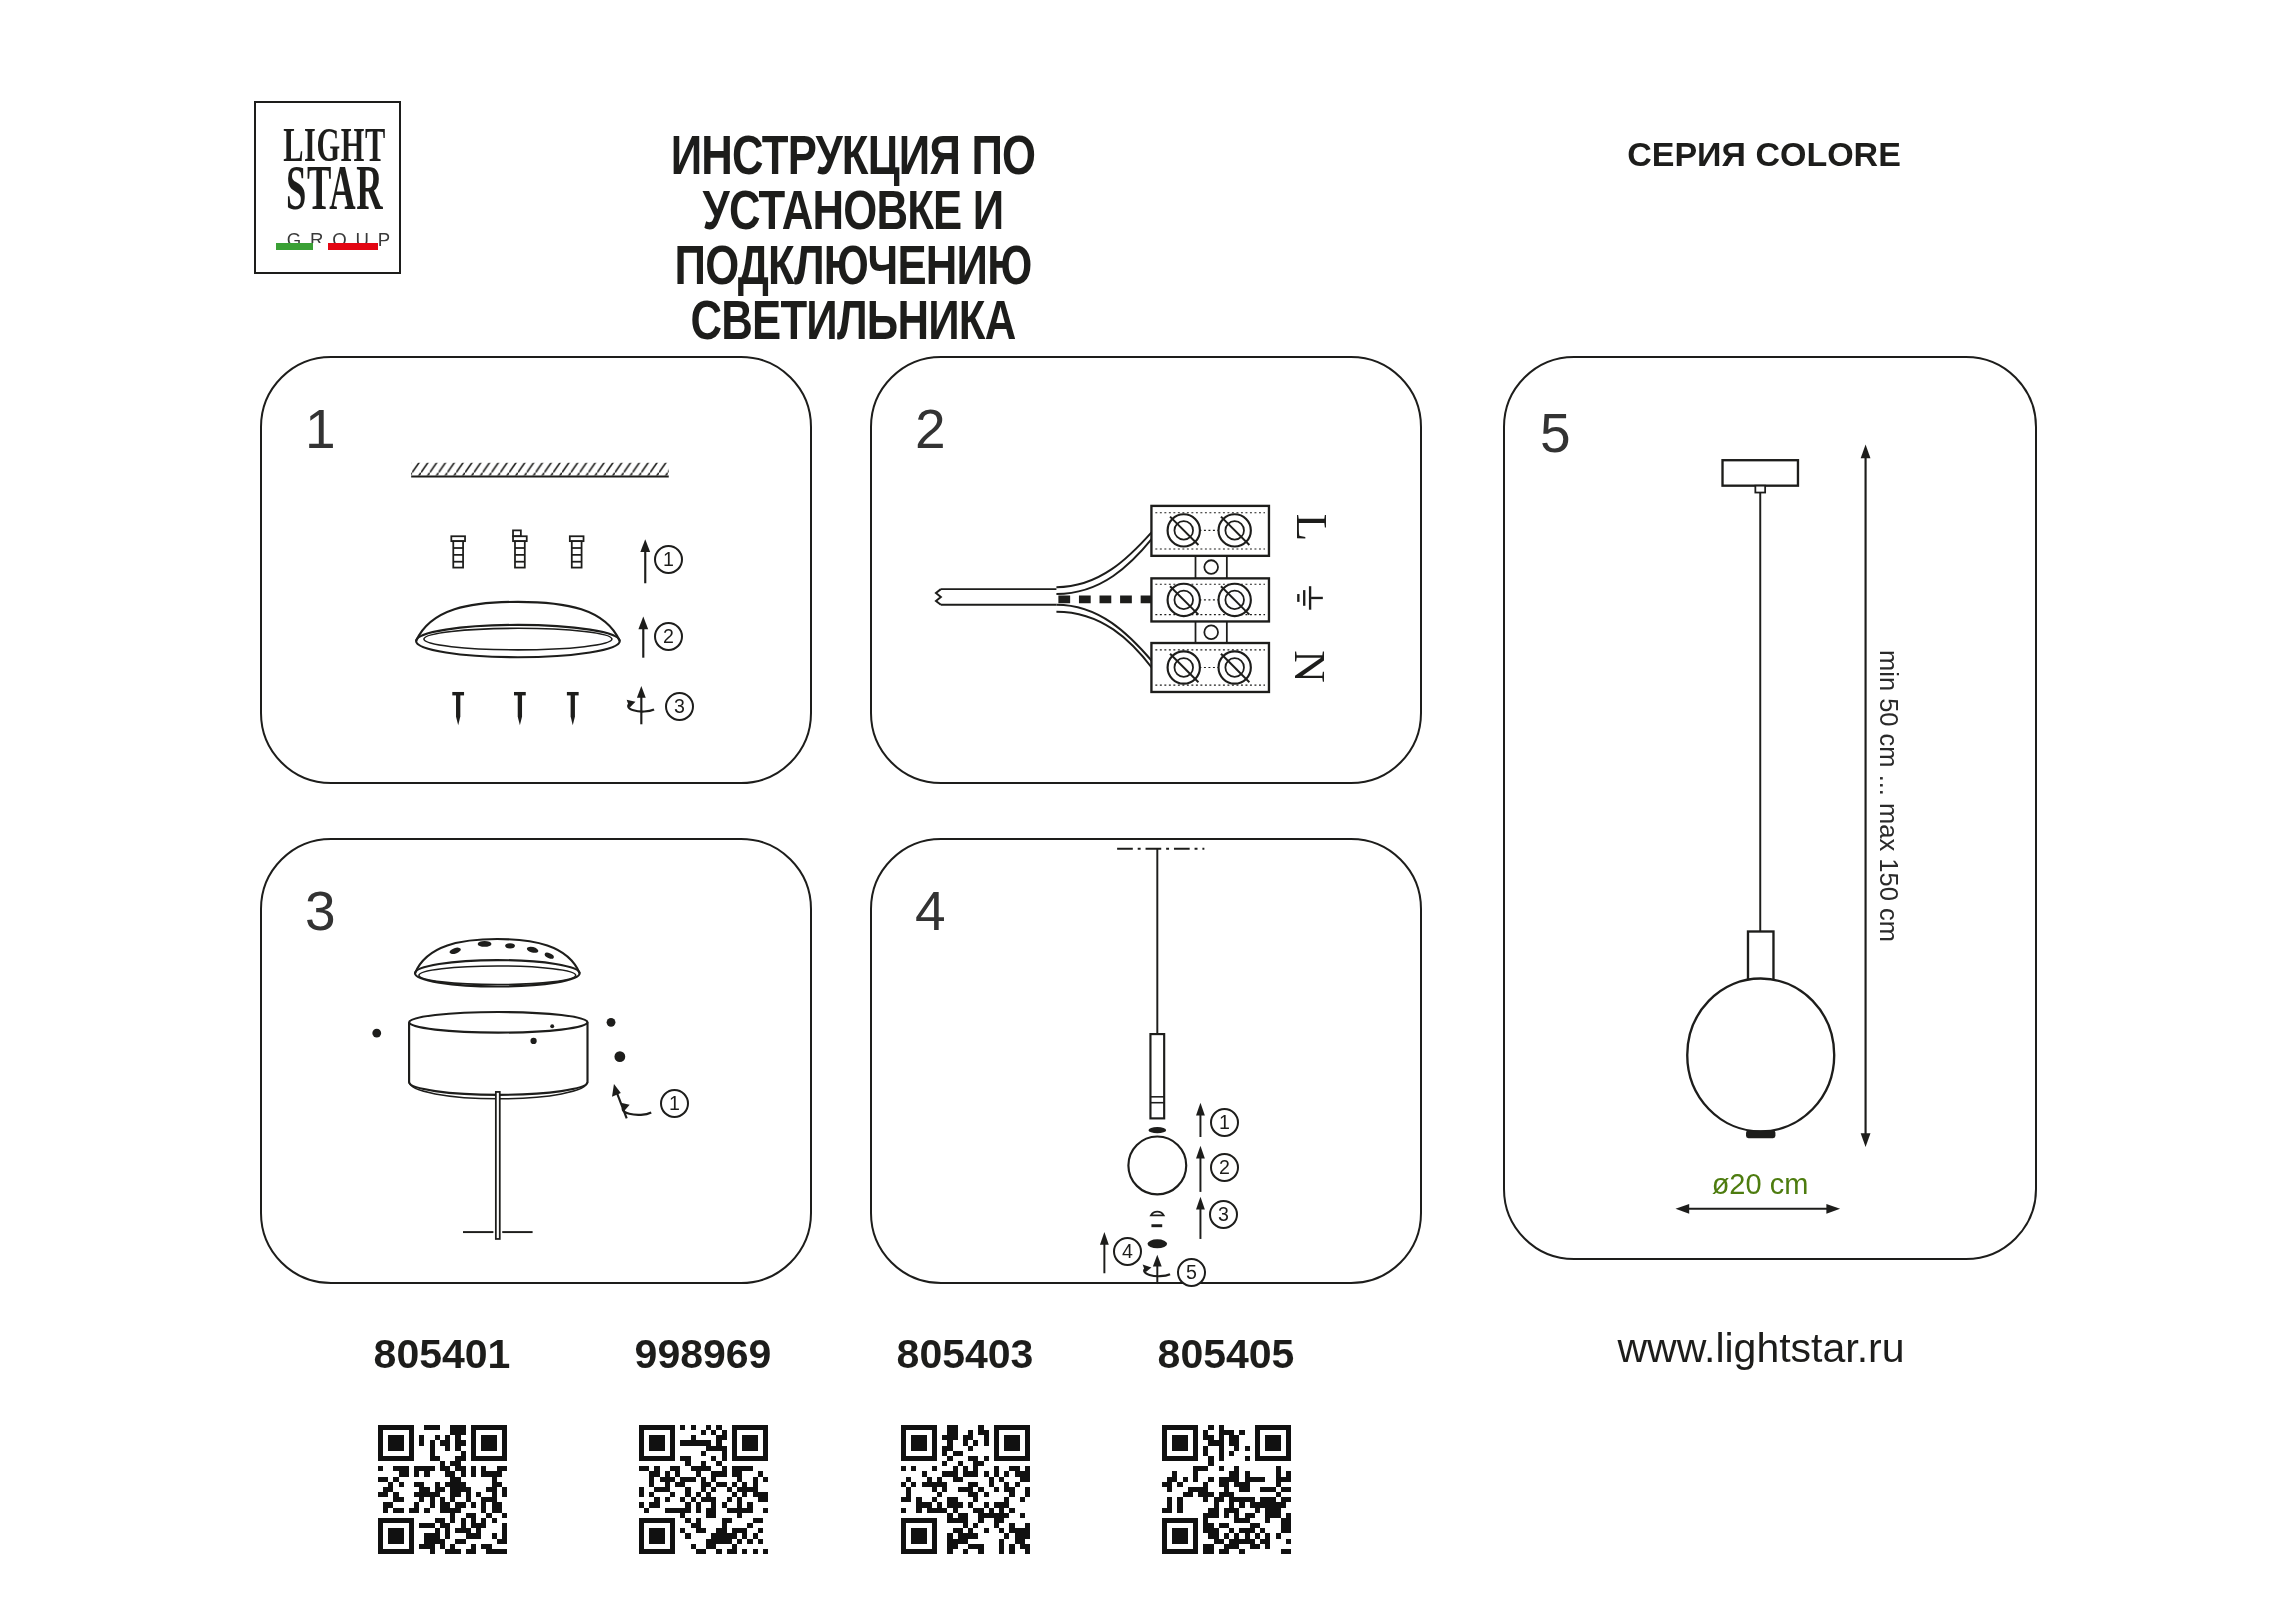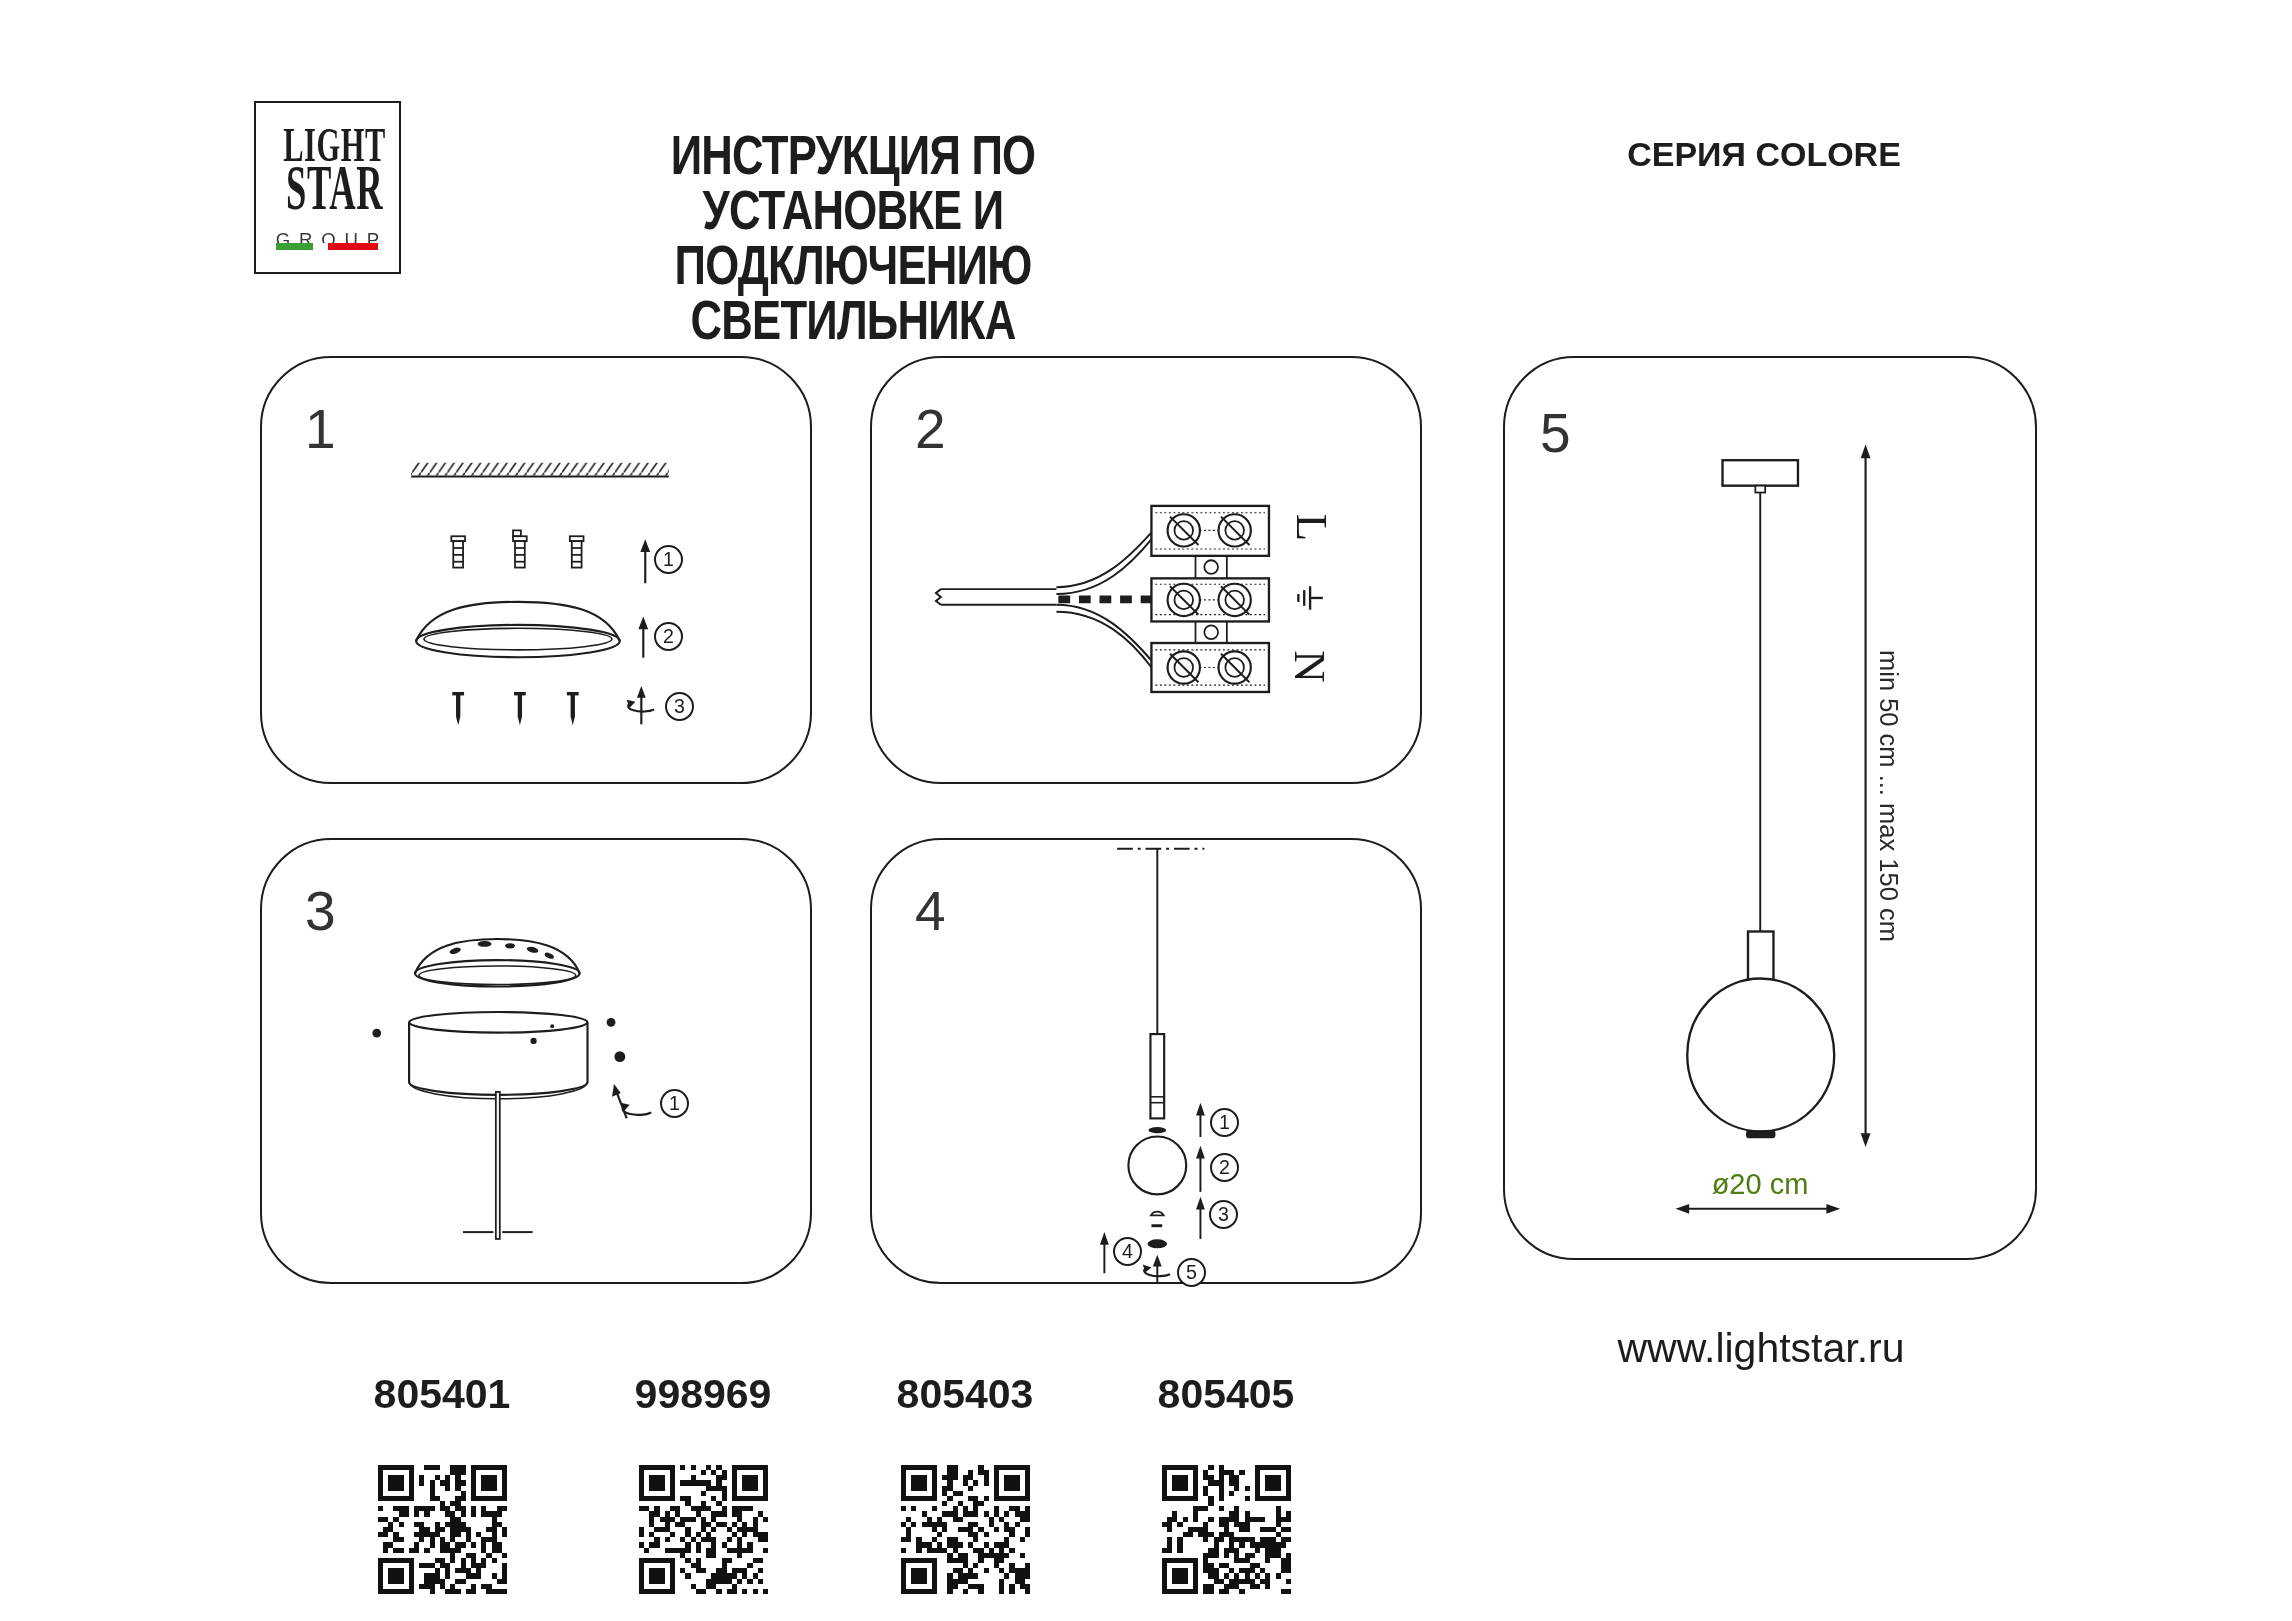--- a/index.html
+++ b/index.html
@@ -1,20 +1,20 @@
 <!DOCTYPE html>
 <html><head>
 <meta charset="utf-8">
 <style>
   html,body{margin:0;padding:0;background:#fff;}
   #page{position:relative;width:2293px;height:1621px;background:#ffffff;overflow:hidden;
         font-family:"Liberation Sans",sans-serif;color:#1d1d1b;}
   
   .logo-box{position:absolute;left:254px;top:101px;width:147px;height:173px;
-            border:2.5px solid #1d1d1b;box-sizing:border-box;text-align:center;}
+            border:2.5px solid #1d1d1b;box-sizing:border-box;text-align:right;}
   .logo-w1{display:block;margin-top:21.6px;font-family:"Liberation Serif",serif;font-weight:bold;
            font-size:49px;line-height:39px;transform:scaleX(.62);transform-origin:center;letter-spacing:1px;}
   .logo-w2{display:block;font-family:"Liberation Serif",serif;font-weight:bold;
            font-size:63px;line-height:49px;transform:scaleX(.58);transform-origin:center;letter-spacing:1px;}
   .logo-w3{display:block;margin-top:16px;font-size:18.6px;letter-spacing:8.8px;text-indent:8.8px;
            font-weight:400;color:#3a3a3a;}
   .flag{position:absolute;left:19.6px;bottom:21.6px;width:103px;height:7.8px;display:flex;}
   .flag div{height:100%;}
   .title{position:absolute;left:461px;top:127px;width:784px;text-align:center;
          font-weight:bold;font-size:56px;line-height:55px;letter-spacing:-1px;
@@ -32,21 +32,21 @@
   .stepnum{position:absolute;left:43px;top:39px;font-size:55px;font-weight:400;color:#333;}
   .panel svg.diag{position:absolute;left:0;top:0;}
   .callout{position:absolute;width:29px;height:29px;border:2.5px solid #1d1d1b;border-radius:50%;
            box-sizing:border-box;text-align:center;font-size:19.6px;line-height:24.5px;color:#1d1d1b;background:#fff;}
   .wlabel{position:absolute;width:49px;height:49px;text-align:center;line-height:49px;
           font-family:"Liberation Serif",serif;font-size:45px;transform:rotate(90deg);}
   .dimtext-v{position:absolute;white-space:nowrap;font-size:25.5px;color:#2a2a2a;
              transform-origin:0 0;transform:rotate(90deg);}
   .dimtext-h{position:absolute;text-align:center;font-size:29px;color:#4d7c0f;}
   
-  .qr-col{position:absolute;top:1331px;width:176px;text-align:center;margin-top:40px;}
+  .qr-col{position:absolute;top:1331px;width:176px;text-align:center;}
   .qr-num{font-weight:bold;font-size:41px;}
   .qr-svg{position:absolute;width:129px;height:129px;left:23.5px;top:94px;fill:#111;}
   .website{position:absolute;left:1565px;top:1325px;width:392px;text-align:center;
            font-weight:normal;font-size:41px;}
 </style>
 </head>
 <body>
 
 <div id="page">
 

